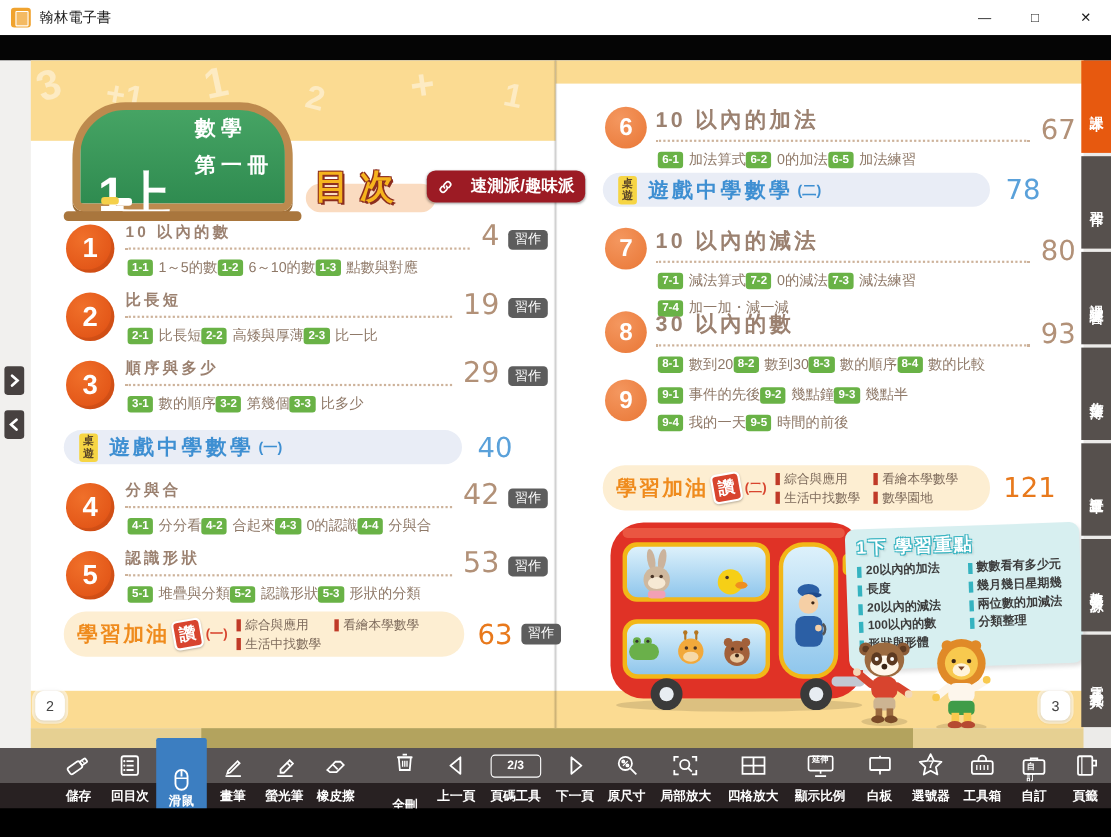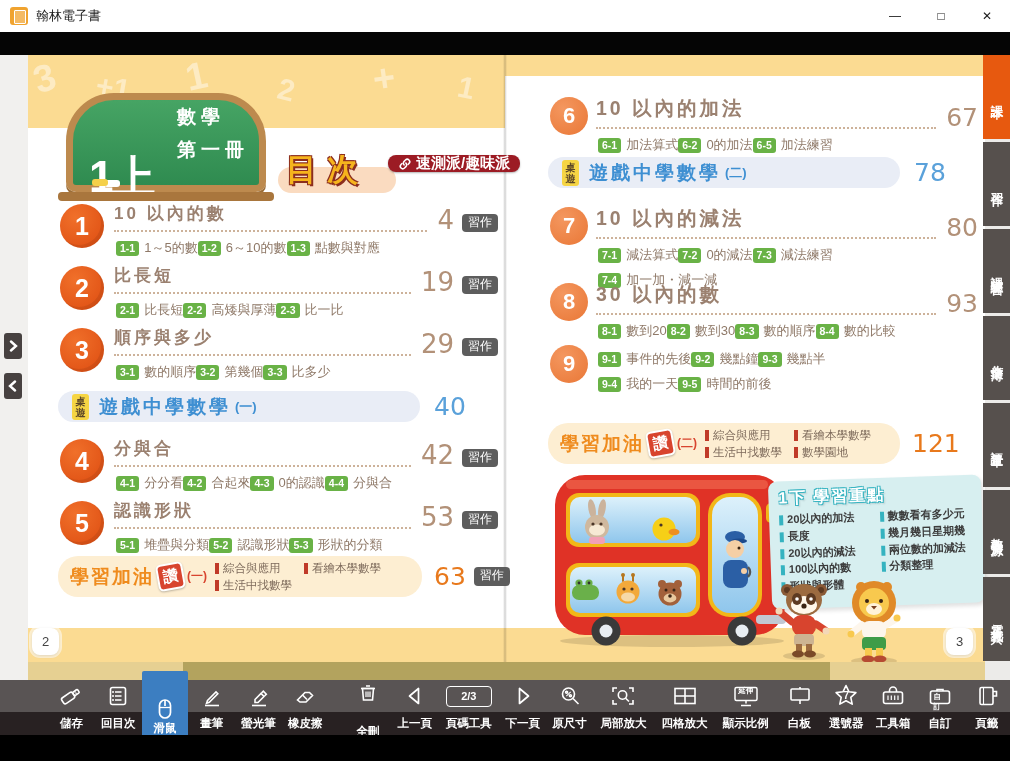--- a/index.html
+++ b/index.html
@@ -37,34 +37,34 @@
   
   .board { position:absolute; left:66px; top:38px; width:200px; height:99px; background:linear-gradient(#46a464,#2f8b50); border:7px solid #bd8a4e; border-radius:48px 48px 10px 10px; box-shadow:0 3px 0 #9c6e38; }
   .board-grade { position:absolute; left:16px; top:12px; font-size:44px; font-weight:800; color:#fff; letter-spacing:-2px;margin-top:36px; }
   .board-lines { position:absolute; right:10px; top:4px; display:flex; flex-direction:column; gap:7px; color:#fff; font-size:19px; font-weight:700; letter-spacing:5px; }
   .board-tray { position:absolute; left:58px; top:137px; width:216px; height:9px; background:#a9763d; border-radius:4px; }
   .chalk { position:absolute; left:92px; top:124px; width:16px; height:7px; background:#f5d04a; border-radius:3px; box-shadow:12px 1px 0 #fff; }
   .toc-wrap { position:absolute; left:282px; top:94px; width:106px; height:44px; }
   .toc-wrap::before { content:""; position:absolute; left:-4px; top:18px; width:118px; height:26px; background:#fadbc0; border-radius:14px; }
   .toc-text { position:absolute; left:4px; top:0; font-size:31px; font-weight:800; letter-spacing:10px; color:#f6b41d;
       text-shadow:-1px -1px 0 #8c2e1f, 1px -1px 0 #8c2e1f, -1px 1px 0 #8c2e1f, 2px 2px 0 #8c2e1f; }
-  .quicklink { position:absolute; left:388px; top:100px; height:17px; display:flex; align-items:center; gap:4px; background:#9c1b24; border:none; border-radius:8px; color:#fff; font-size:15px; font-weight:700; padding:0 10px; cursor:pointer; box-shadow:0 1px 2px rgba(0,0,0,.3); }
+  .quicklink { position:absolute; left:388px; top:100px; height:29px; display:flex; align-items:center; gap:16px; background:#9c1b24; border:none; border-radius:8px; color:#fff; font-size:15px; font-weight:700; padding:0 10px; cursor:pointer; box-shadow:0 1px 2px rgba(0,0,0,.3); }
 
   
   .chapter { position:absolute; }
   .chapter.lp { left:60px; width:438px; }
   .chapter.rp { left:550px; width:428px; }
   .ch-circle { position:absolute; left:0; top:2px; border-radius:50%; color:#fff; font-weight:800; display:flex; align-items:center; justify-content:center; cursor:pointer; }
   .lp .ch-circle { width:44px; height:44px; font-size:25px; background:radial-gradient(circle at 35% 30%, #f0702a, #dd4b10); box-shadow:inset -3px -3px 0 rgba(0,0,0,.08); }
   .rp .ch-circle { width:38px; height:38px; font-size:22px; background:radial-gradient(circle at 35% 30%, #f4975f, #e97736); }
   .ch-body { margin-left:54px; }
   .rp .ch-body { margin-left:46px; }
   .ch-titlerow { display:flex; align-items:flex-end; cursor:pointer; }
   .ch-line { flex:1; border-bottom:2px dotted #cdb29a; padding-bottom:5px; }
-  .ch-title { font-size:17px; letter-spacing:3px; color:#9b8170; font-weight:700; }
+  .ch-title { font-size:14px; letter-spacing:3px; color:#9b8170; font-weight:700; }
   .rp .ch-title { font-size:19.5px; }
   .ch-page { margin-left:10px; font-size:26px; color:#b29178; line-height:.9; font-family:"DejaVu Sans",sans-serif; }
   .rp .ch-page { font-size:25px; }
   .wb-badge { margin-left:8px; background:#5d5d5d; color:#fff; font-size:12px; padding:2px 6px 3px; border-radius:4px; line-height:1.1; cursor:pointer; }
   .ch-subs { display:flex; gap:0; margin-top:7px; margin-left:2px; }
   .sub { display:inline-flex; align-items:center; gap:5px; cursor:pointer; }
   .sub-code { background:#69b246; color:#fff; font-size:10.5px; font-weight:bold; padding:1.5px 4px; border-radius:3px; }
   .sub-text { font-size:13px; color:#8f7968; }
 
   

